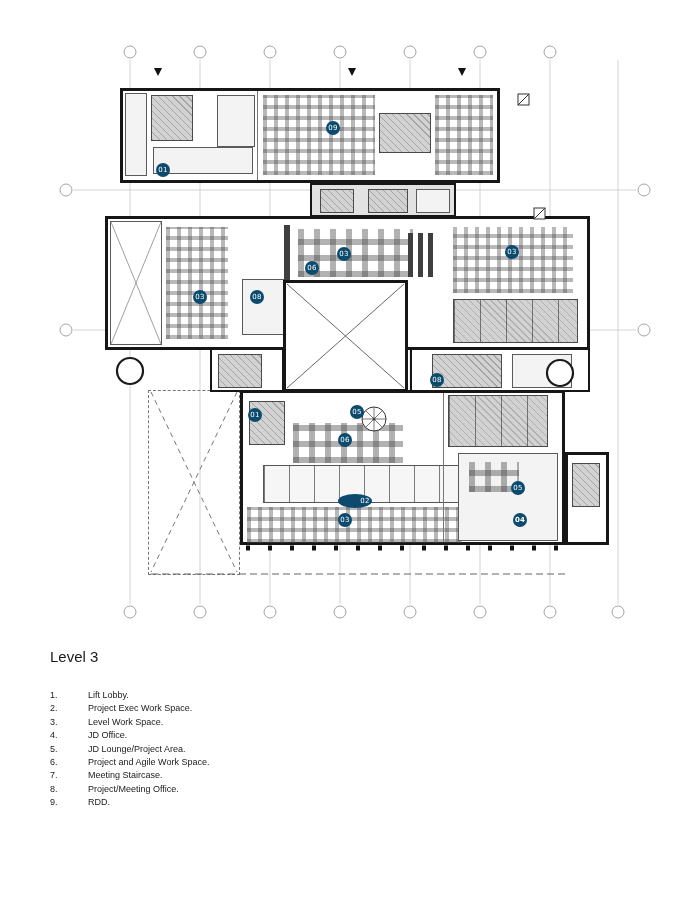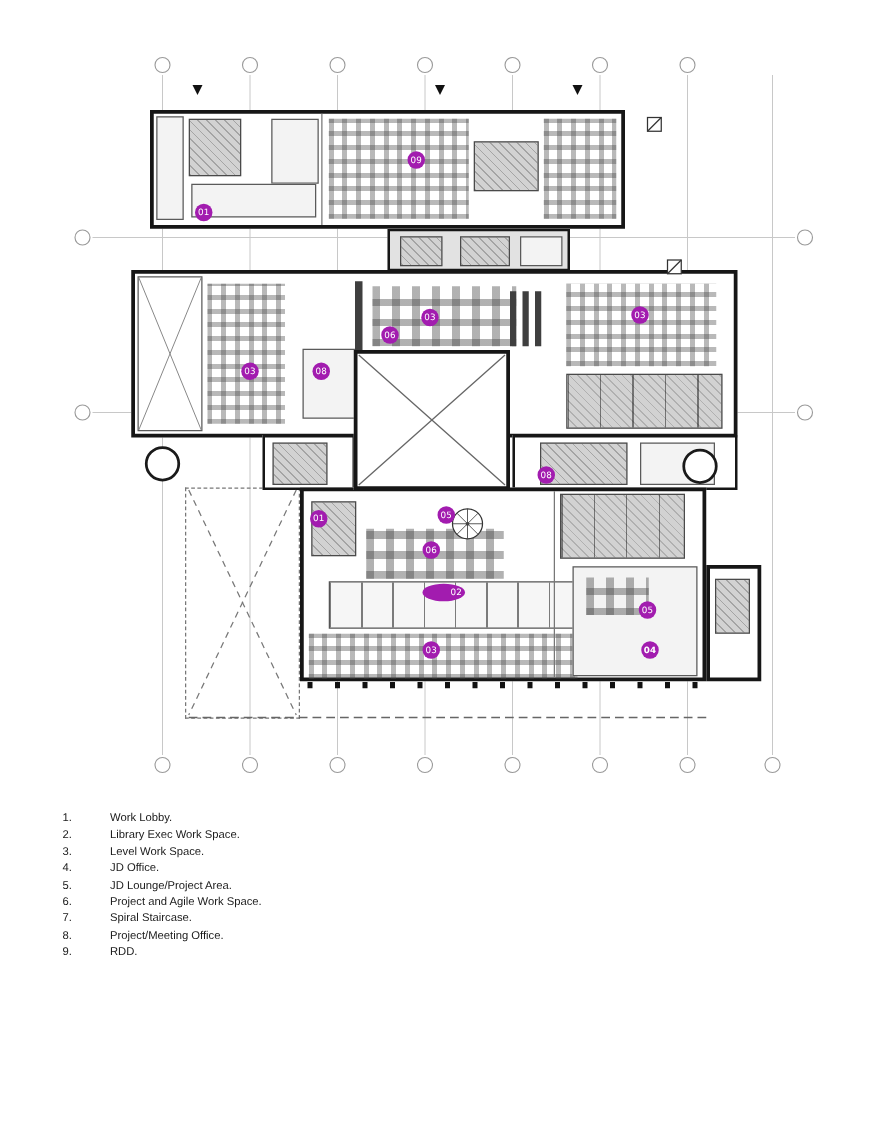--- a/index.html
+++ b/index.html
@@ -21,21 +21,21 @@
   .exec-rooms{position:absolute;box-sizing:border-box;background-color:#f6f6f6;border:1px solid #555;
     background-image:repeating-linear-gradient(90deg, rgba(0,0,0,.5) 0 1px, transparent 1px 25px);}
   .furn{position:absolute;
     background-image:repeating-linear-gradient(0deg, rgba(70,70,70,.38) 0 4px, transparent 4px 11px),
                      repeating-linear-gradient(90deg, rgba(70,70,70,.38) 0 4px, transparent 4px 11px);}
   .furn2{position:absolute;
     background-image:repeating-linear-gradient(0deg, rgba(70,70,70,.42) 0 6px, transparent 6px 16px),
                      repeating-linear-gradient(90deg, rgba(70,70,70,.42) 0 6px, transparent 6px 16px);}
   .shelf-bar{position:absolute;background:#3f3f3f;}
   .vline{position:absolute;background:#777;}
-  .marker{position:absolute;width:14px;height:14px;border-radius:50%;background:#a21caf;color:#fff;
+  .marker{position:absolute;width:14px;height:14px;border-radius:50%;background:#0c4a6e;color:#fff;
     font-size:7px;line-height:14px;text-align:center;letter-spacing:.2px;z-index:6;
     font-family:"DejaVu Sans",sans-serif;}
   .legend{position:absolute;left:50px;top:648px;}
   .legend h2{font-size:15px;font-weight:500;margin:0 0 24px 0;}
   .lrow{display:flex;font-size:9px;line-height:13.4px;}
   .lnum{width:38px;}
 </style>
 </head>
 <body>
 
@@ -186,54 +186,55 @@
     <div class="marker" style="left:326px;top:121px;">09</div>
     <div class="marker" style="left:193px;top:290px;">03</div>
     <div class="marker" style="left:250px;top:290px;">08</div>
     <div class="marker" style="left:337px;top:247px;">03</div>
     <div class="marker" style="left:305px;top:261px;">06</div>
     <div class="marker" style="left:505px;top:245px;">03</div>
     <div class="marker" style="left:430px;top:373px;">08</div>
     <div class="marker" style="left:248px;top:408px;">01</div>
     <div class="marker" style="left:350px;top:405px;">05</div>
     <div class="marker" style="left:338px;top:433px;">06</div>
-    <div class="marker" style="left:338px;top:467px;padding-left:20px;">02</div>
+    <div class="marker" style="left:338px;top:494px;padding-left:20px;">02</div>
     <div class="marker" style="left:338px;top:513px;">03</div>
     <div class="marker" style="left:511px;top:481px;">05</div>
     <div class="marker" style="left:513px;top:513px;font-weight:bold;">04</div>
   </div>
 
   <div class="legend">
+    <h2>Level 3</h2>
     <div class="lrow">
       <span class="lnum">1.</span>
-      <span class="llab">Work Lobby.</span>
+      <span class="llab">Lift Lobby.</span>
     </div>
     <div class="lrow">
       <span class="lnum">2.</span>
-      <span class="llab">Library Exec Work Space.</span>
+      <span class="llab">Project Exec Work Space.</span>
     </div>
     <div class="lrow">
       <span class="lnum">3.</span>
       <span class="llab">Level Work Space.</span>
     </div>
     <div class="lrow">
       <span class="lnum">4.</span>
       <span class="llab">JD Office.</span>
     </div>
     <div class="lrow">
       <span class="lnum">5.</span>
       <span class="llab">JD Lounge/Project Area.</span>
     </div>
     <div class="lrow">
       <span class="lnum">6.</span>
       <span class="llab">Project and Agile Work Space.</span>
     </div>
     <div class="lrow">
       <span class="lnum">7.</span>
-      <span class="llab">Spiral Staircase.</span>
+      <span class="llab">Meeting Staircase.</span>
     </div>
     <div class="lrow">
       <span class="lnum">8.</span>
       <span class="llab">Project/Meeting Office.</span>
     </div>
     <div class="lrow">
       <span class="lnum">9.</span>
       <span class="llab">RDD.</span>
     </div>
   </div>

